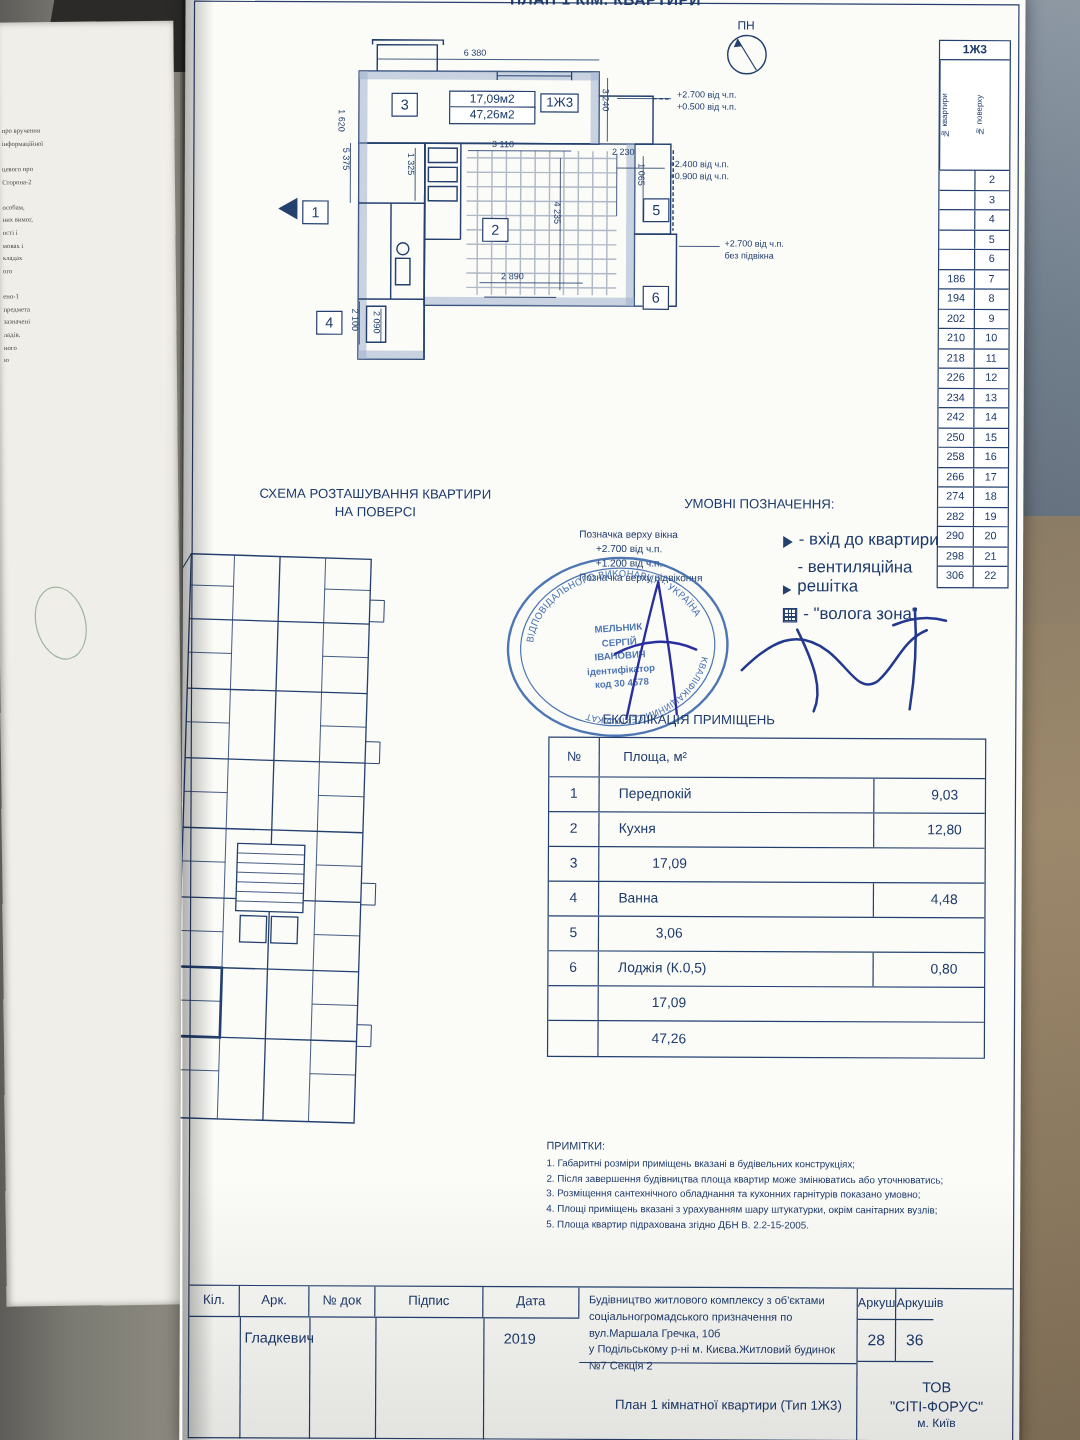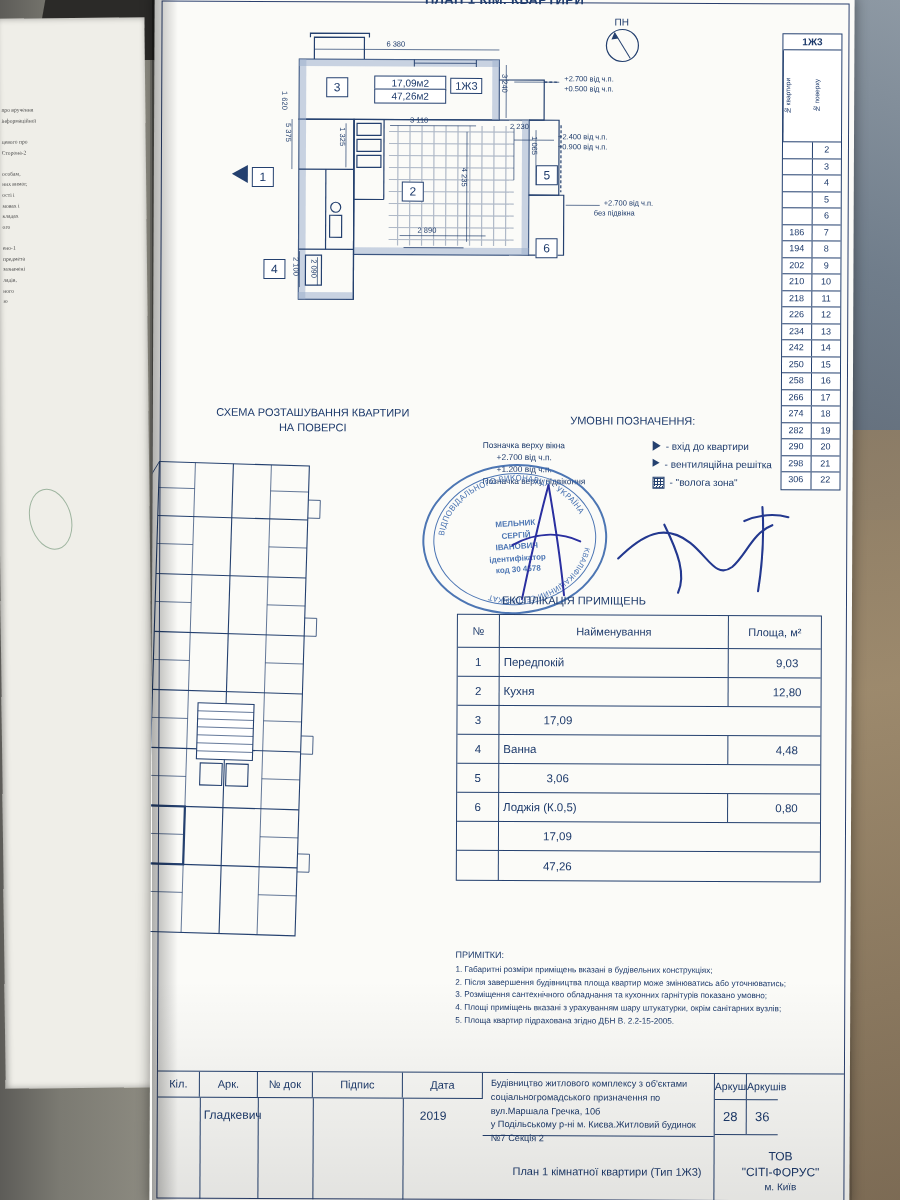--- a/index.html
+++ b/index.html
@@ -123,22 +123,22 @@
     font-size:11px; line-height:1.35;
   }
   .scheme-box { position:absolute; left:-85px; top:455px; width:280px; height:500px; }
   
   .legend { position:absolute; left:330px; top:420px; width:300px; font-size:9px; }
   .legend-title { text-align:center; font-size:11px; margin-bottom:12px; }
   .legend-l { position:absolute; left:0; top:26px; width:155px; }
   .legend-l .ll { font-size:8.4px; margin-bottom:2px; }
   .legend-r { position:absolute; left:170px; top:26px; width:130px; }
   .legend-r .lr {
-    font-size:10px; margin-bottom:7px; display:flex;
-    align-items:flex-start; gap:5px;
+    font-size:14px; margin-bottom:7px; display:flex;
+    align-items:flex-end; gap:5px;
   }
   
   .stamp {
     position:absolute; left:270px; top:470px; width:185px; height:150px;
     border-radius:50%; border:2.2px solid #2f5fa8;
     color:#2f5fa8; transform:rotate(-4deg); opacity:.85;
   }
   .stamp:before {
     content:""; position:absolute; left:9px; top:7px; right:9px; bottom:7px;
     border:1.2px solid #2f5fa8; border-radius:50%;
@@ -158,21 +158,21 @@
   .exp-r { display:flex; border-bottom:1.2px solid #24406f; }
   .exp-r:last-child { border-bottom:none; }
   .exp-h { height:33px; }
   .exp-c-num {
     width:42px; border-right:1.2px solid #24406f;
     text-align:center; font-size:11.5px; display:flex;
     align-items:center; justify-content:center;
   }
   .exp-c-name {
     flex:1; border-right:1.2px solid #24406f; font-size:11.5px;
-    display:flex; align-items:center; padding-left:4px;
+    display:flex; align-items:center; padding-left:16px;
   }
   .exp-c-area {
     width:92px; font-size:11.5px; display:flex;
     align-items:center; justify-content:center;padding-left:25px;
   }
   .exp-row { height:29px; }
   .exp-h .exp-c-num, .exp-h .exp-c-name, .exp-h .exp-c-area {
     justify-content:center; font-size:11px; padding-left:0;
   }
   
@@ -351,21 +351,21 @@
     <div class="dim" style="left:316px; top:116px; writing-mode:vertical-rl;">1 065</div>
     <div class="dim" style="left:96px; top:240px; writing-mode:vertical-rl;">2 090</div>
     <div class="dim" style="left:78px; top:238px; writing-mode:vertical-rl;">2 100</div>
     <div class="dim" style="left:66px; top:72px; writing-mode:vertical-rl;">1 620</div>
 
     <div class="lvl" style="left:350px; top:54px;">+2.700 від ч.п.</div>
     <div class="lvl" style="left:350px; top:64px;">+0.500 від ч.п.</div>
     <div class="lvl" style="left:344px; top:112px;">+2.400 від ч.п.</div>
     <div class="lvl" style="left:344px; top:122px;">+0.900 від ч.п.</div>
     <div class="lvl" style="left:390px; top:178px;">+2.700 від ч.п.</div>
-    <div class="lvl" style="left:380px; top:188px;">без підвікна</div>
+    <div class="lvl" style="left:390px; top:188px;">без підвікна</div>
 
     <div class="north-label" style="left:400px; top:-4px;">ПН</div>
   </div>
 
   <div class="idx">
     <div class="idx-head">1Ж3</div>
     <div class="idx-vert">
       <div>№ квартири</div>
       <div>№ поверху</div>
     </div>
@@ -555,21 +555,20 @@
       <path d="M70 150 C78 112, 86 72, 96 36"></path>
       <path d="M96 36 C102 70, 108 106, 112 146"></path>
       <path d="M60 96 C82 84, 106 82, 128 92"></path>
     </g>
   </svg>
 
   <div class="exp-title">ЕКСПЛІКАЦІЯ ПРИМІЩЕНЬ</div>
   <div class="exp">
     <div class="exp-r exp-h">
       <div class="exp-c-num">№</div>
-      <div class="exp-c-name">Найменування</div>
       <div class="exp-c-area">Площа, м²</div>
     </div>
     <div id="exp-rows">
         <div class="exp-r exp-row">
           <div class="exp-c-num">1</div>
           <div class="exp-c-name">Передпокій</div>
           <div class="exp-c-area">9,03</div>
         </div>
         <div class="exp-r exp-row">
           <div class="exp-c-num">2</div>

